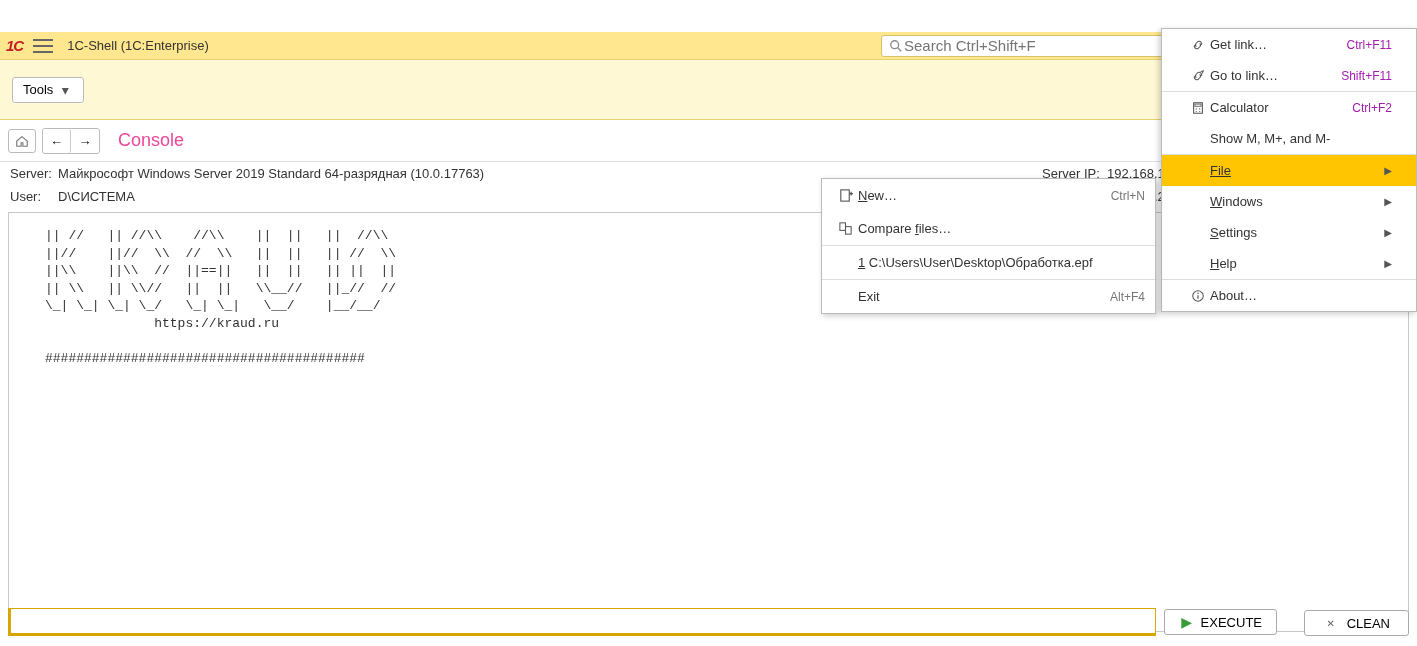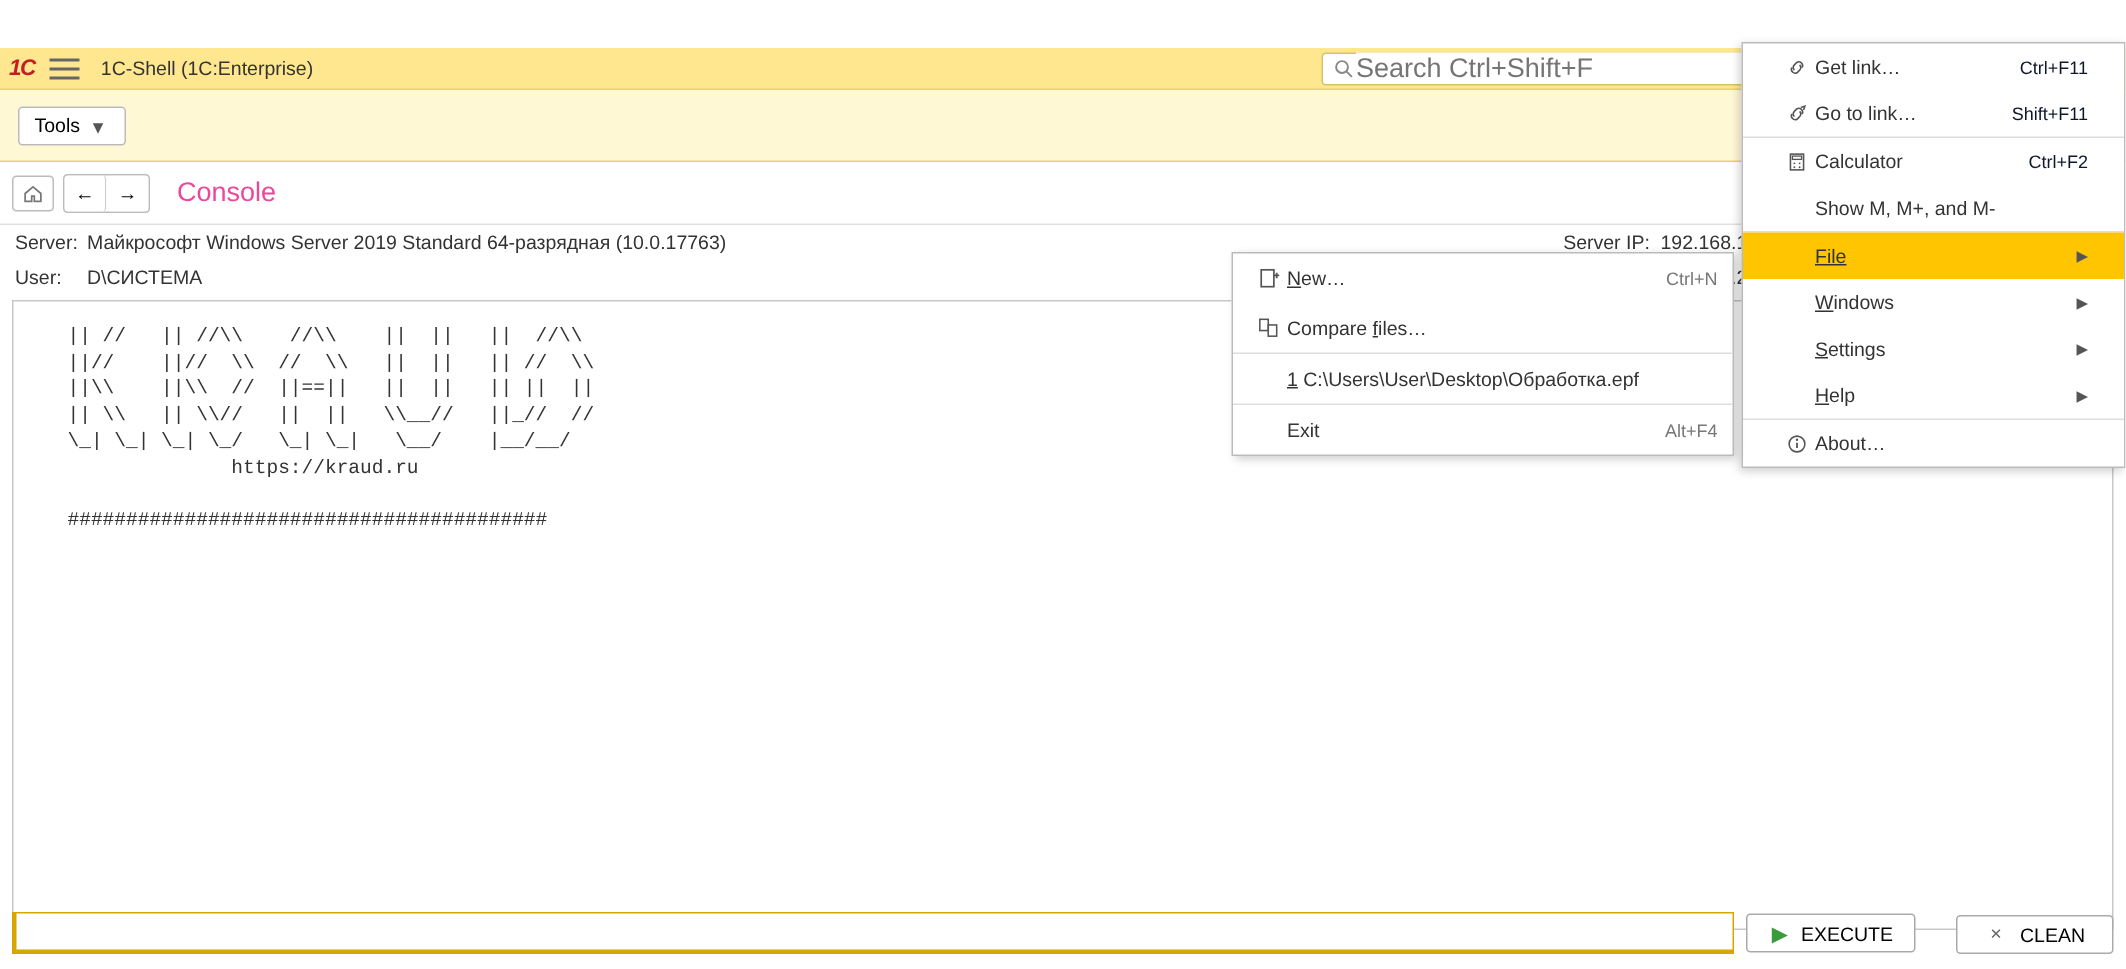--- a/index.html
+++ b/index.html
@@ -5,30 +5,30 @@
 * { box-sizing: border-box; margin: 0; padding: 0; font-family: Arial, sans-serif; }
 body { background: #fff; width: 1417px; height: 646px; position: relative; overflow: hidden; font-size: 13px; color: #333; }
 
 
 .titlebar { height: 28px; background: #ffe78f; display: flex; align-items: center; padding: 0 6px; border-bottom: 1px solid #e8d172; margin-top: 32px; }
 .logo { color: #c41e24; font-weight: bold; font-style: italic; font-size: 15px; margin-right: 10px; letter-spacing: -1px; }
 .hamburger { width: 20px; height: 14px; display: flex; flex-direction: column; justify-content: space-between; margin-right: 14px; }
 .hamburger span { height: 2px; background: #666; }
 .titlebar-spacer { flex: 1; }
 .search-box { width: 290px; height: 22px; background: #fff; border: 1px solid #d6c26b; border-radius: 3px; display: flex; align-items: center; padding: 0 6px; margin-right: 8px; }
-.search-box input { border: none; outline: none; flex: 1; font-size: 18px; color: #999; }
+.search-box input { border: none; outline: none; flex: 1; font-size: 15px; color: #999; }
 .ico { width: 16px; height: 16px; display: inline-flex; align-items: center; justify-content: center; color: #555; font-size: 14px; }
 .titlebar-icons { display: flex; gap: 14px; align-items: center; padding: 0 6px; }
 .menu-btn { background: #fdd756; padding: 4px 6px; display: flex; flex-direction: column; gap: 3px; border: 1px solid #e0c050; }
 .menu-btn span { height: 2px; width: 14px; background: #333; }
 .winbtns { display: flex; gap: 14px; margin-left: 12px; }
 .winbtn { width: 16px; height: 16px; display: flex; align-items: center; justify-content: center; font-size: 13px; color: #333; }
 
 
-.tools-strip { height: 48px; background: #fff8d5; border-bottom: 1px solid #e8d172; display: flex; align-items: center; padding: 0 12px; }
+.tools-strip { height: 60px; background: #fff8d5; border-bottom: 1px solid #e8d172; display: flex; align-items: center; padding: 0 12px; }
 .tools-btn { border: 1px solid #bbb; border-radius: 3px; background: #fff; padding: 4px 10px; display: flex; align-items: center; gap: 4px; font-size: 13px; }
 
 
 .nav-row { height: 42px; display: flex; align-items: center; padding: 0 8px; gap: 6px; border-bottom: 1px solid #e0e0e0; }
 .nav-btn { width: 28px; height: 24px; border: 1px solid #bbb; border-radius: 3px; background: #fff; display: flex; align-items: center; justify-content: center; font-size: 13px; }
 .page-title { font-size: 18px; margin-left: 12px; color: #ec4899; }
 
 
 .info-row { display: flex; padding: 4px 10px 4px 10px; font-size: 13px; }
 .info-label { width: 48px; color: #333; }
@@ -42,29 +42,29 @@
 
 .bottom-bar { position: absolute; bottom: 10px; left: 8px; right: 140px; display: flex; gap: 8px; align-items: center; }
 .cmd-input { flex: 1; height: 28px; border: 1px solid #d8a600; border-left: 3px solid #d8a600; border-bottom: 3px solid #d8a600; padding: 0 6px; font-size: 13px; outline: none; }
 .ex-btn { height: 26px; border: 1px solid #aaa; border-radius: 3px; background: #fff; padding: 0 14px; display: flex; align-items: center; gap: 6px; font-size: 13px; }
 .clean-btn { position: absolute; bottom: 10px; right: 8px; height: 26px; border: 1px solid #aaa; border-radius: 3px; background: #fff; padding: 0 18px; display: flex; align-items: center; gap: 8px; font-size: 13px; }
 
 
 .dropdown-main { position: absolute; top: 28px; right: 0; width: 256px; background: #fff; border: 1px solid #bbb; box-shadow: -2px 2px 6px rgba(0,0,0,0.2); }
 .dd-item { display: flex; align-items: center; height: 31px; padding: 0 24px; font-size: 13px; }
 .dd-item .lbl { flex: 1; }
-.dd-item .sc { color: #0f172a; font-size: 12px; }
+.dd-item .sc { color: #a21caf; font-size: 12px; }
 .dd-sep { height: 1px; background: #ddd; }
 .dd-item.highlight { background: #ffc600; }
 .dd-arrow { margin-left: 6px; font-size: 10px; color: #555; }
 .dd-icon-col { width: 24px; display: flex; justify-content: center; }
 .dd-und { text-decoration: underline; }
 
 
-.submenu-file { position: absolute; top: 168px; left: 821px; width: 335px; background: #fff; border: 1px solid #bbb; box-shadow: 2px 2px 6px rgba(0,0,0,0.2); }
+.submenu-file { position: absolute; top: 178px; left: 821px; width: 335px; background: #fff; border: 1px solid #bbb; box-shadow: 2px 2px 6px rgba(0,0,0,0.2); }
 .sub-item { display: flex; align-items: center; height: 33px; padding: 0 10px; font-size: 13px; }
 .sub-item .lbl { flex: 1; }
 .sub-item .sc { color: #777; font-size: 12px; }
 .sub-item.highlight { background: #ffc600; }
 .sub-sep { height: 1px; background: #ddd; }
 .sub-icon-col { width: 26px; display: flex; justify-content: center; }
 .sub-und { text-decoration: underline; }
 
 svg { display: block; }
 </style>

